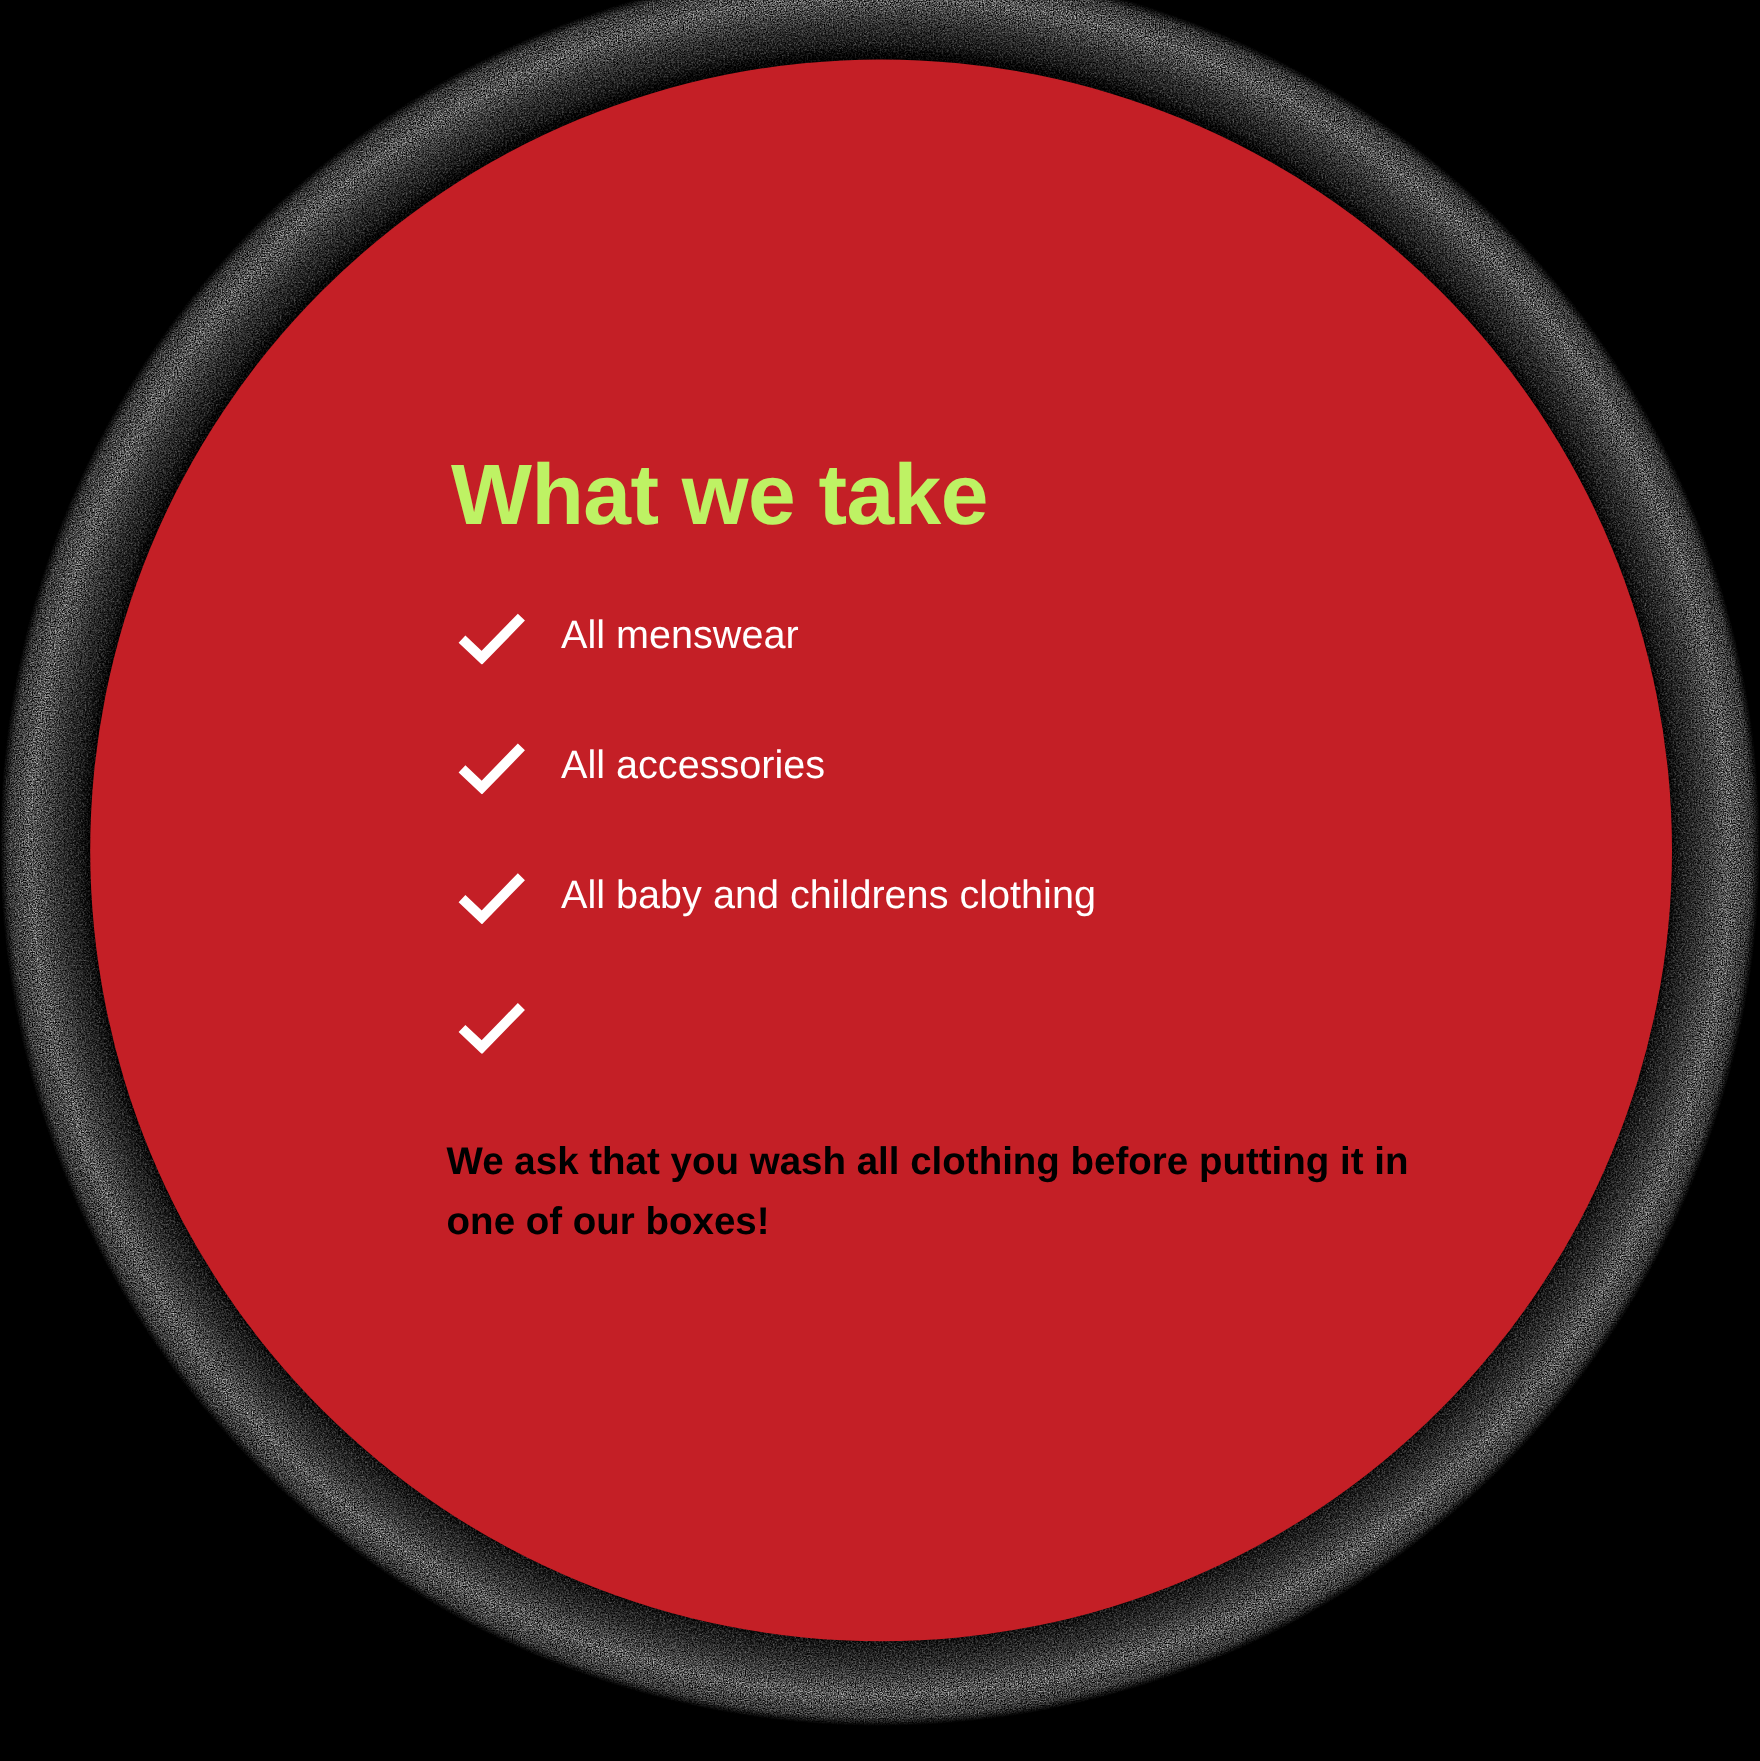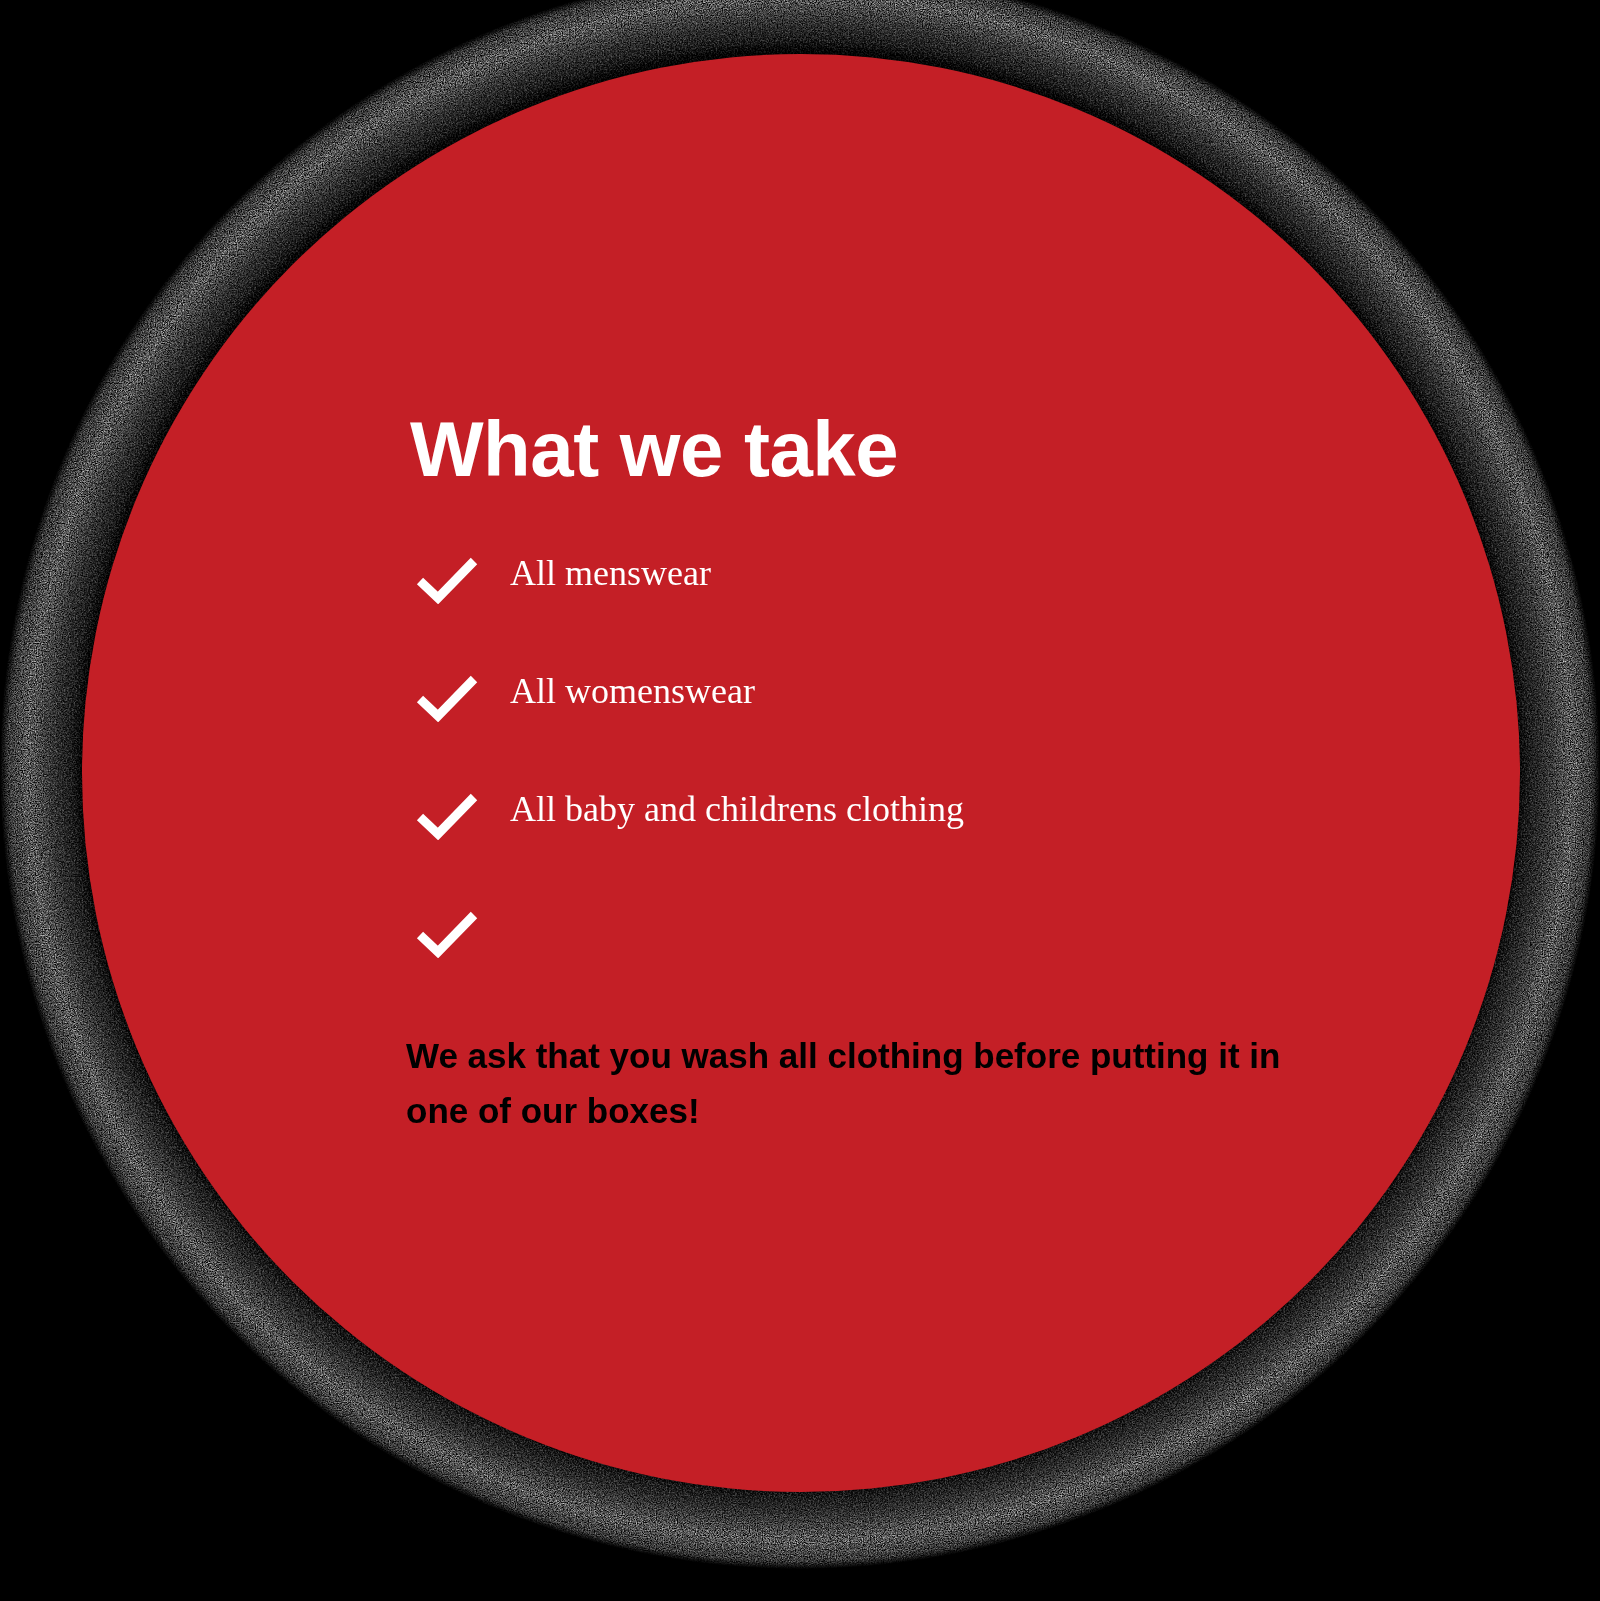--- a/index.html
+++ b/index.html
@@ -48,37 +48,36 @@
     position: absolute;
     left: 322px;
     top: 355px;
     width: 960px;
   }
 
   .page-title {
     font-size: 78px;
     line-height: 1.04;
     font-weight: 700;
-    color: #ffffff;
+    color: #bef264;
     letter-spacing: -0.5px;
     margin: 0 0 58px 6px;
     white-space: nowrap;
   }
 
   .check-list {
     list-style: none;
     margin: 0 0 0 0;
     padding: 0;
   }
 
   .check-item {
     display: flex;
-    align-items: flex-start;
+    align-items: center;
     margin-bottom: 62px;
-    font-family: Liberation Serif, serif;
   }
   .check-item:last-child {
     margin-bottom: 0;
   }
 
   .check-icon {
     flex: 0 0 auto;
     width: 62px;
     height: 48px;
     margin-top: 8px;
@@ -177,21 +176,21 @@
           </span>
           <span class="check-label">All menswear</span>
         </li>
 
         <li class="check-item">
           <span class="check-icon">
             <svg viewBox="0 0 62 48" aria-hidden="true">
               <path d="M4 25 L22 42 L58 5" fill="none" stroke="#ffffff" stroke-width="9" stroke-linecap="butt" stroke-linejoin="miter"></path>
             </svg>
           </span>
-          <span class="check-label">All womenswear</span>
+          <span class="check-label">All accessories</span>
         </li>
 
         <li class="check-item">
           <span class="check-icon">
             <svg viewBox="0 0 62 48" aria-hidden="true">
               <path d="M4 25 L22 42 L58 5" fill="none" stroke="#ffffff" stroke-width="9" stroke-linecap="butt" stroke-linejoin="miter"></path>
             </svg>
           </span>
           <span class="check-label">All baby and childrens clothing</span>
         </li>

